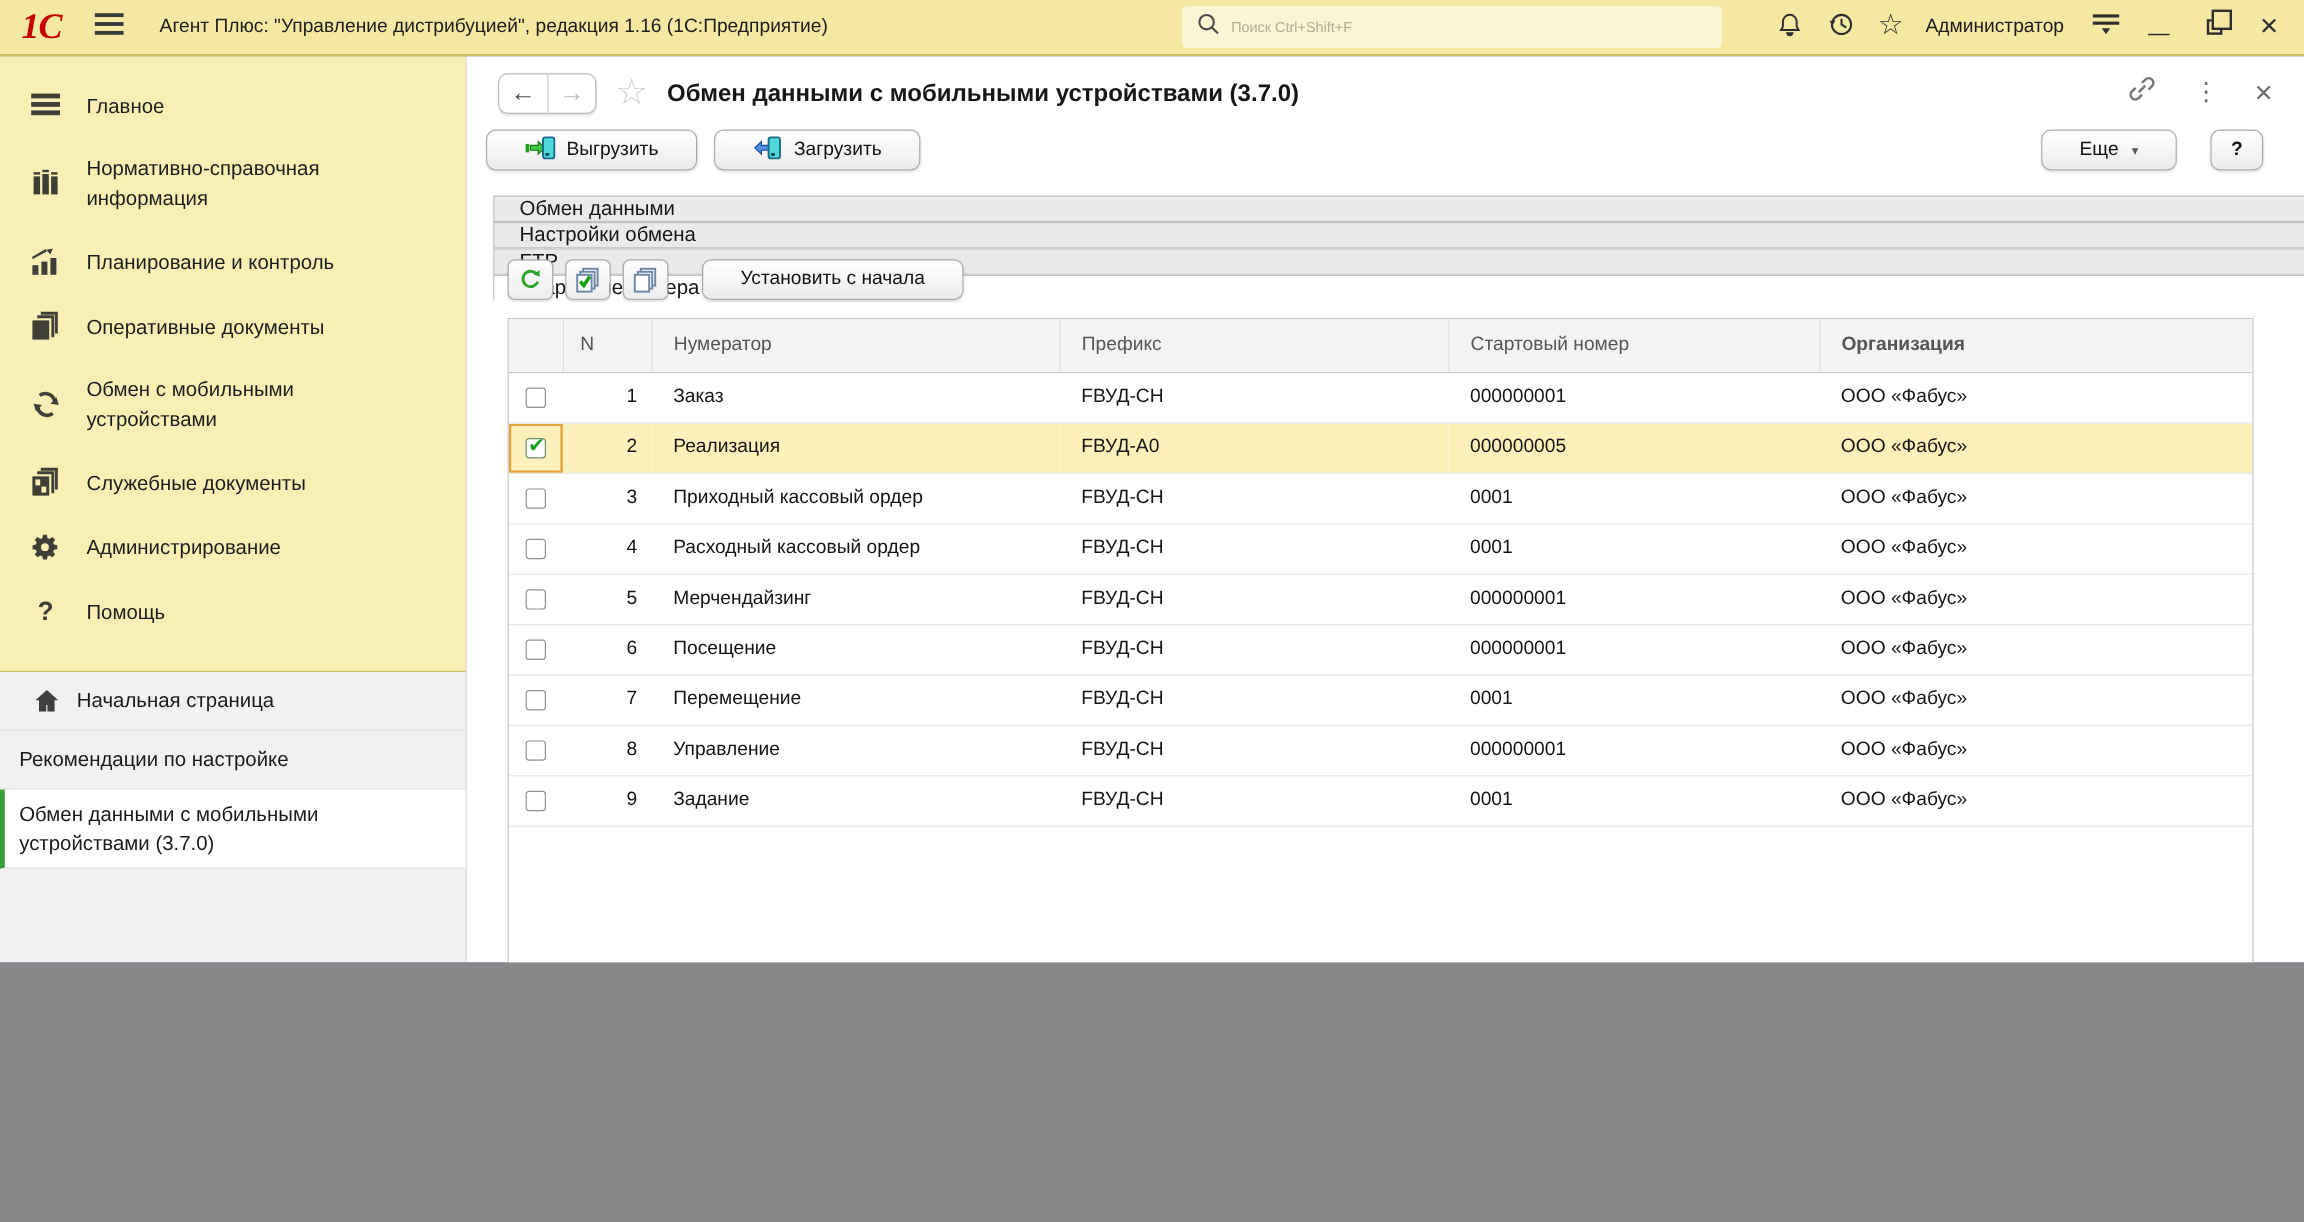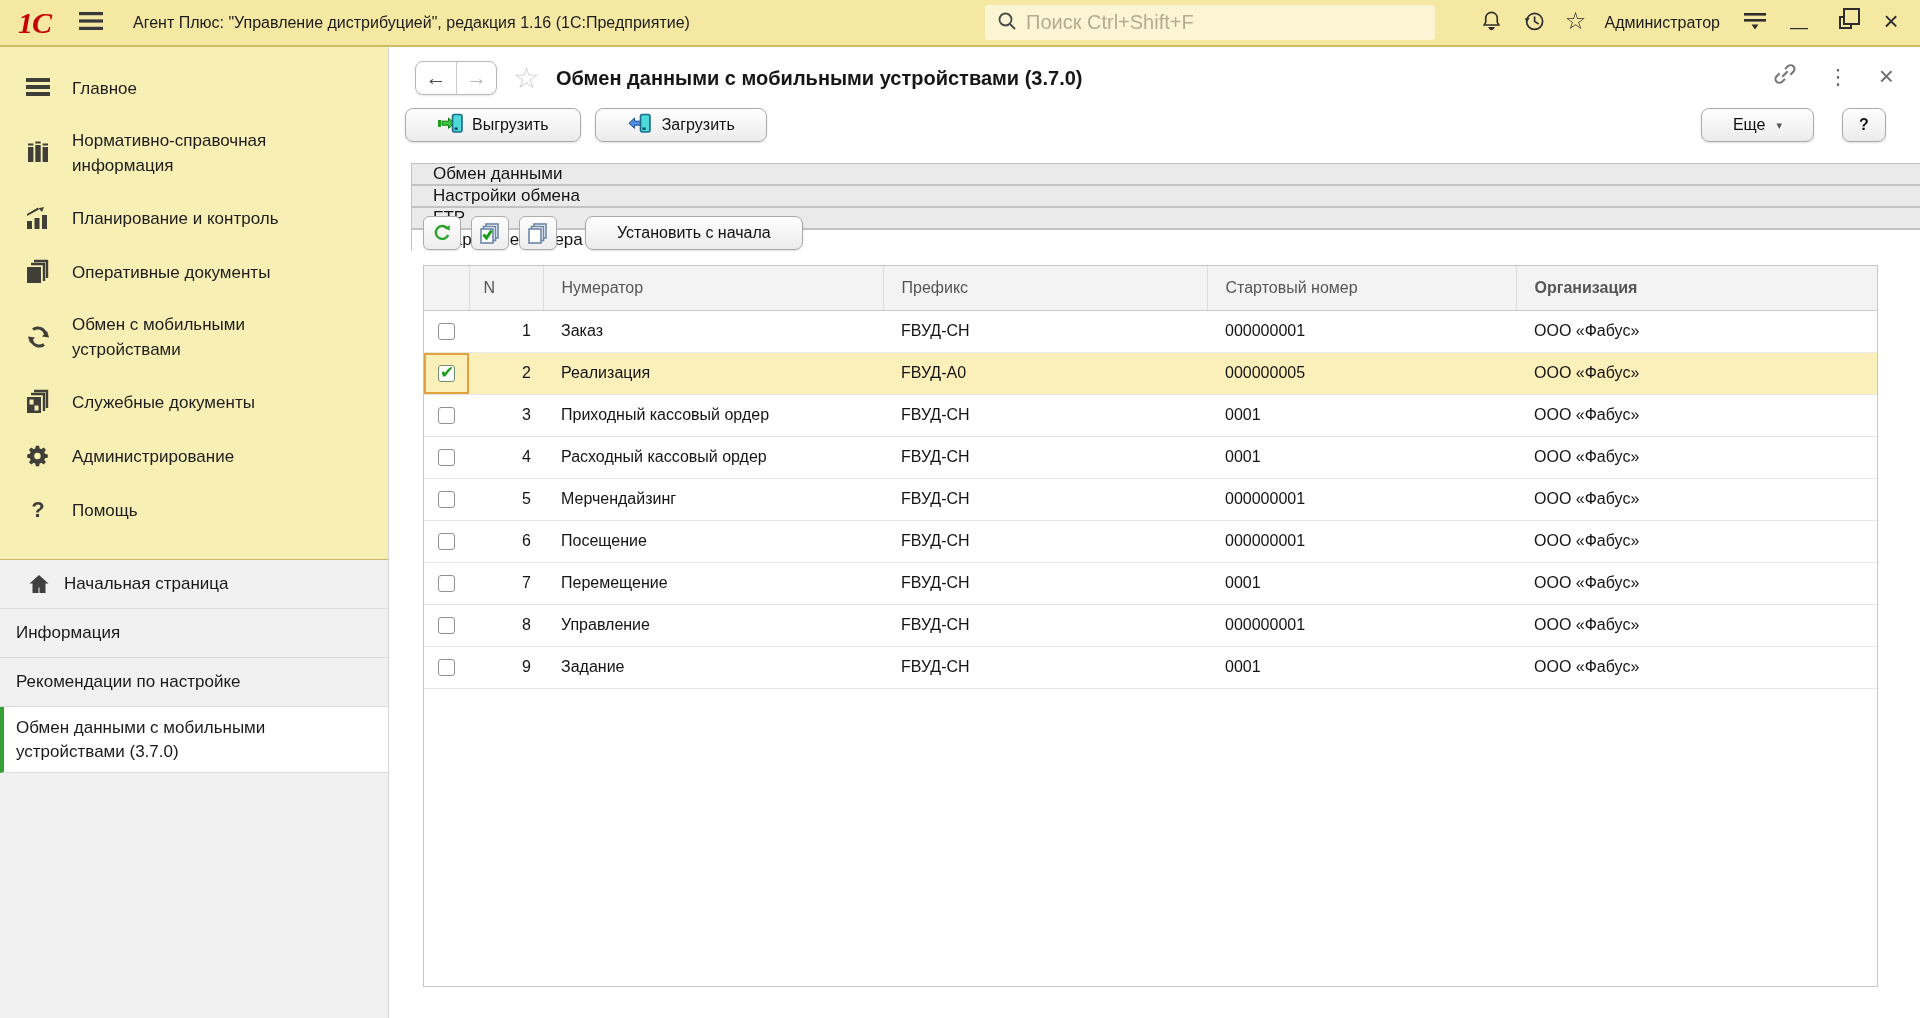--- a/index.html
+++ b/index.html
@@ -1,36 +1,36 @@
 <!DOCTYPE html>
 <html><head>
 <meta charset="utf-8">
 <style>
   * { box-sizing: border-box; margin: 0; padding: 0; }
   html,body { background:#888; }
   .screen {
-    width:1920px; height:1018px; position:relative; overflow:hidden;
+    width:1920px; height:802px; position:relative; overflow:hidden;
     background:#1d4ed8; font-family:"Liberation Sans","DejaVu Sans",sans-serif;
     color:#1a1a1a;
   }
 
   
   .titlebar {
     height:47px; background:#f5e8a3; border-bottom:2px solid #cdbb66;
     position:relative; display:flex; align-items:center;
   }
   .logo { margin-left:18px; color:#c80000; font:italic bold 30px "Liberation Serif","DejaVu Serif",serif; letter-spacing:-1px; line-height:1; }
   .burger { margin-left:26px; display:flex; align-items:center; }
   .app-title { margin-left:28px; font-size:16px; color:#1c1c1c; white-space:nowrap; }
   .search {
     position:absolute; left:985px; top:5px; width:450px; height:35px;
     background:#fbf5d4; border-radius:4px; display:flex; align-items:center; padding-left:12px; gap:9px;
   }
   .search input {
-    background:transparent; border:none; outline:none; font-size:20px; color:#555; width:370px;
+    background:transparent; border:none; outline:none; font-size:12px; color:#555; width:370px;
     font-family:inherit;
   }
   .search input::placeholder { color:#b3ac90; }
   .tb-right { position:absolute; right:6px; top:0; height:45px; display:flex; align-items:center; }
   .tb-ic { width:42px; height:45px; display:flex; align-items:center; justify-content:center; }
   .tb-star { font-size:24px; color:#2e2e2e; line-height:1; padding-bottom:3px; }
   .tb-user { font-size:16px; color:#1c1c1c; margin:0 14px 0 8px; white-space:nowrap; }
   .win-btn { width:46px; height:45px; display:flex; align-items:center; justify-content:center; color:#2e2e2e; }
   .minimize-glyph { font-size:18px; line-height:1; padding-top:8px; }
   .restore-glyph { width:13px; height:13px; border:2px solid #2e2e2e; position:relative; background:#f5e8a3; }
@@ -278,23 +278,20 @@
       </nav>
 
       <div>
         <div class="gray-item">
           <span class="home-wrap">
             <svg width="24" height="24" viewBox="0 0 24 24">
                 <path fill="#3f3f3f" d="M12 3 2.5 11.5h3V21h6v-5.5h1V21h6v-9.5h3z"></path>
               </svg>
           </span>
           <span class="gray-label">Начальная страница</span>
-        </div>
-        <div class="gray-item">
-          <span class="gray-label">Информация</span>
         </div>
         <div class="gray-item">
           <span class="gray-label">Рекомендации по настройке</span>
         </div>
         <div class="gray-item active">
           <span class="gray-label">Обмен данными с мобильными устройствами (3.7.0)</span>
         </div>
       </div>
     </aside>
 

